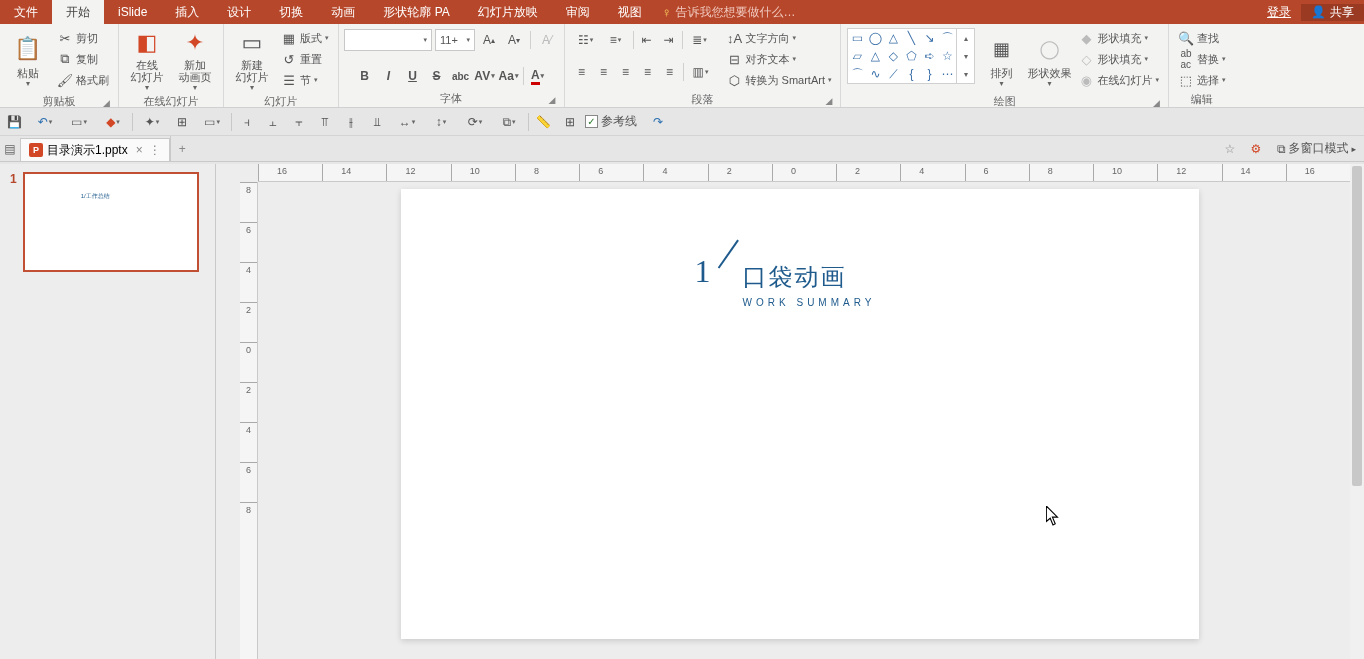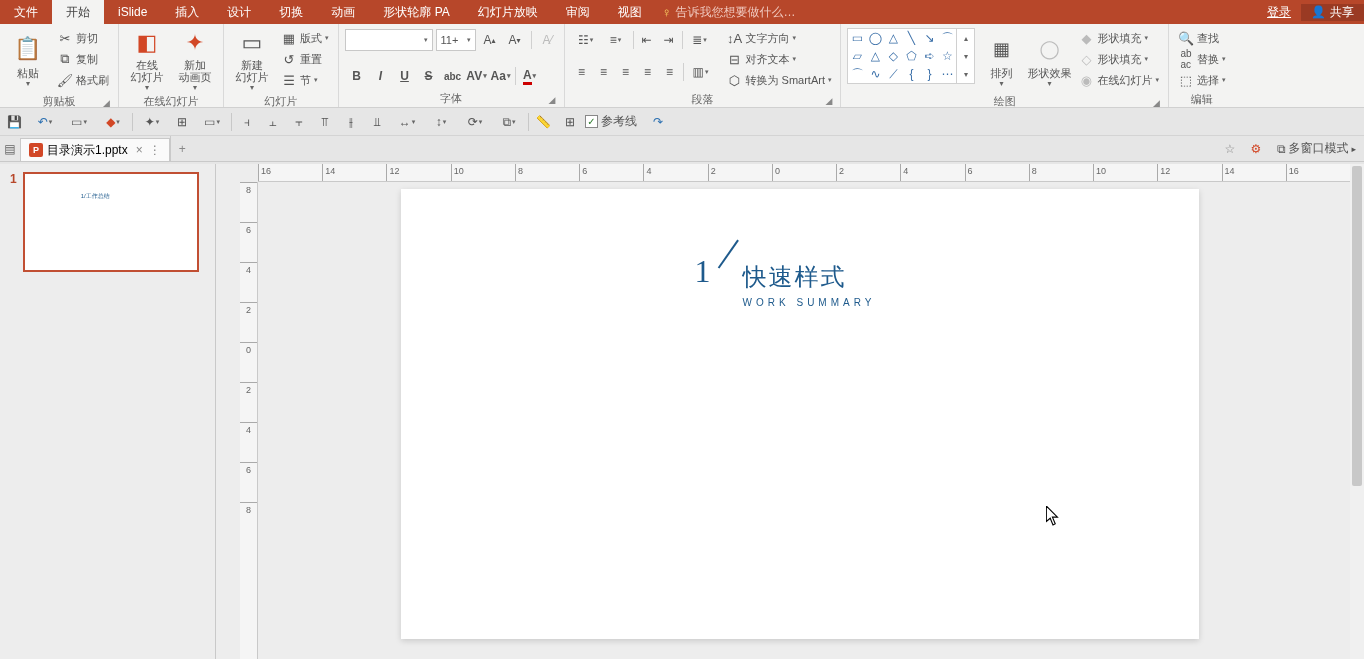--- a/index.html
+++ b/index.html
@@ -75,21 +75,21 @@
 .thumb-panel { width: 216px; background: #ededed; border-right: 1px solid #c9c9c9; padding: 8px 10px; }
 .thumb-wrap { display: flex; gap: 6px; }
 .thumb-num { font-size: 12px; color: #b7472a; font-weight: bold; }
 .thumb { width: 176px; height: 100px; background: #fff; border: 2px solid #c14f33; position: relative; }
 .thumb-content { position: absolute; left: 56px; top: 18px; font-size: 6px; color: #1e5a8c; }
 
 .canvas-area { flex: 1; position: relative; background: #ededed; overflow: hidden; }
 .ruler-h { position: absolute; top: 0; left: 42px; right: 14px; height: 18px; background: #f5f5f5; border-bottom: 1px solid #c9c9c9; font-size: 9px; color: #666; display: flex; align-items: center; overflow: hidden; }
 .ruler-h .ticks { position: absolute; left: 0; right: 0; top: 0; bottom: 0; display: flex; }
 .ruler-h .major { flex: 1; border-left: 1px solid #aaa; position: relative; }
-.ruler-h .major span { position: absolute; left: 2px; top: 2px; }
+.ruler-h .major span { position: absolute; left: 18px; top: 2px; }
 .ruler-v { position: absolute; top: 18px; left: 24px; width: 18px; bottom: 0; background: #f5f5f5; border-right: 1px solid #c9c9c9; font-size: 9px; color: #666; }
 .ruler-v .major { height: 40px; border-top: 1px solid #aaa; display: flex; align-items: flex-start; justify-content: center; padding-top: 2px; }
 
 .slide { position: absolute; left: 185px; top: 25px; width: 798px; height: 450px; background: #fff; box-shadow: 0 2px 6px rgba(0,0,0,0.15);
   background-image:
     radial-gradient(circle, #ccc 0.5px, transparent 0.5px);
   background-size: 12px 12px;
 }
 .slide-content { position: absolute; left: 50%; top: 72px; transform: translateX(-50%); text-align: left; }
 .slide-num { color: #1e5a8c; font-size: 32px; font-family: Georgia, serif; position: absolute; left: -30px; top: -8px; }
@@ -197,21 +197,21 @@
             <span class="mini-ico">☰</span>
             <span>节</span>
             <span class="dd-tri">▾</span>
           </div>
       </div>
     </div>
     <div class="label"><span>幻灯片</span></div>
   </div>
 
   <div class="ribbon-group" style="width:226px">
-    <div class="body" style="flex-direction:column;align-items:flex-start">
+    <div class="body" style="flex-direction:column;align-items:center">
       <div class="font-row1">
         <div class="font-name">
             <span></span>
             <span class="dd-tri">▾</span>
           </div>
         <div class="font-size">
             <span>11+</span>
             <span class="dd-tri">▾</span>
           </div>
         <div class="sq-btn">A<sup style="font-size:8px">▴</sup></div>
@@ -488,21 +488,21 @@
         <div class="major">2</div>
         <div class="major">4</div>
         <div class="major">6</div>
         <div class="major">8</div>
     </div>
 
     <div class="slide">
       <div class="slide-content">
         <div class="slide-num">1</div>
         <div class="slide-slash"></div>
-        <div class="slide-title">快速样式</div>
+        <div class="slide-title">口袋动画</div>
         <div class="slide-sub">WORK SUMMARY</div>
       </div>
     </div>
 
     <div class="vscroll">
       <div class="thumb-bar"></div>
     </div>
 
     <svg class="cursor" style="left:830px;top:342px" viewBox="0 0 12 18">
         <path d="M0 0 L0 14 L3.5 11 L6 17 L8 16 L5.5 10 L10 10 Z" fill="#fff" stroke="#000" stroke-width="1"></path>

